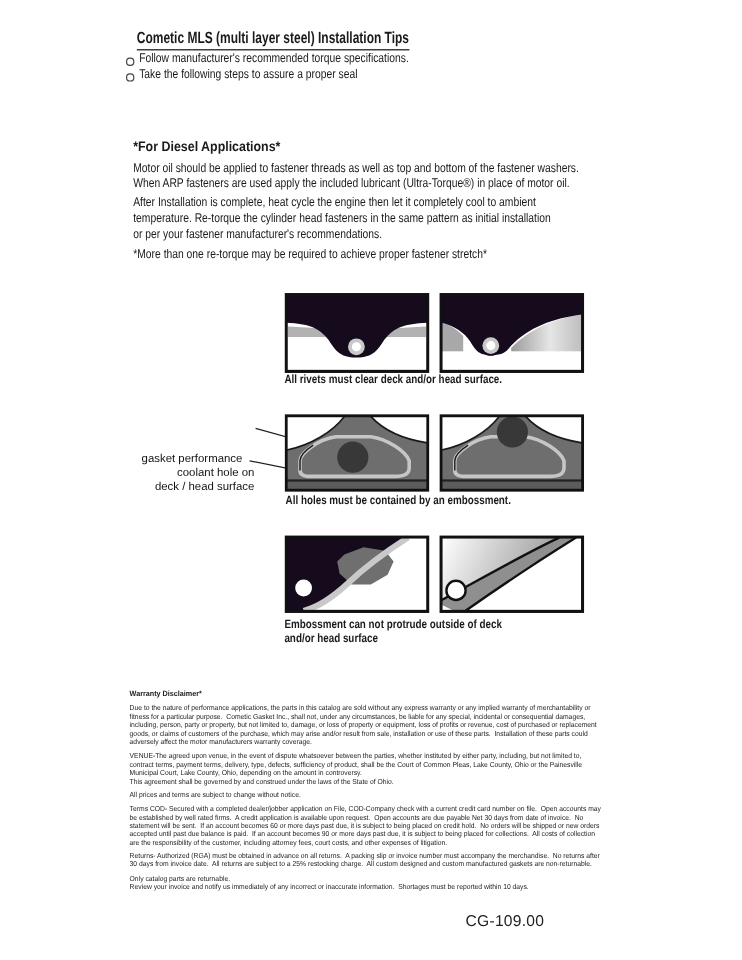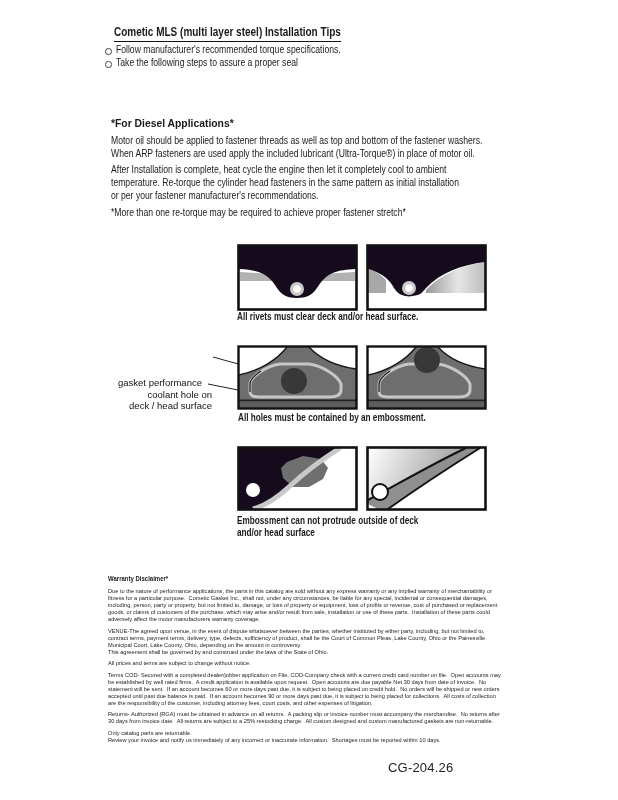--- a/index.html
+++ b/index.html
@@ -206,15 +206,15 @@
 be established by well rated firms.  A credit application is available upon request.  Open accounts are due payable Net 30 days from date of invoice.  No
 statement will be sent.  If an account becomes 60 or more days past due, it is subject to being placed on credit hold.  No orders will be shipped or new orders
 accepted until past due balance is paid.  If an account becomes 90 or more days past due, it is subject to being placed for collections.  All costs of collection
 are the responsibility of the customer, including attorney fees, court costs, and other expenses of litigation.</p>
     <p>Returns- Authorized (RGA) must be obtained in advance on all returns.  A packing slip or invoice number must accompany the merchandise.  No returns after
 30 days from invoice date.  All returns are subject to a 25% restocking charge.  All custom designed and custom manufactured gaskets are non-returnable.</p>
     <p>Only catalog parts are returnable.
 Review your invoice and notify us immediately of any incorrect or inaccurate information.  Shortages must be reported within 10 days.</p>
   </div>
 
-  <div class="abs pagenum">CG-204.26</div>
+  <div class="abs pagenum">CG-109.00</div>
 
 </div>
 
 </body></html>

